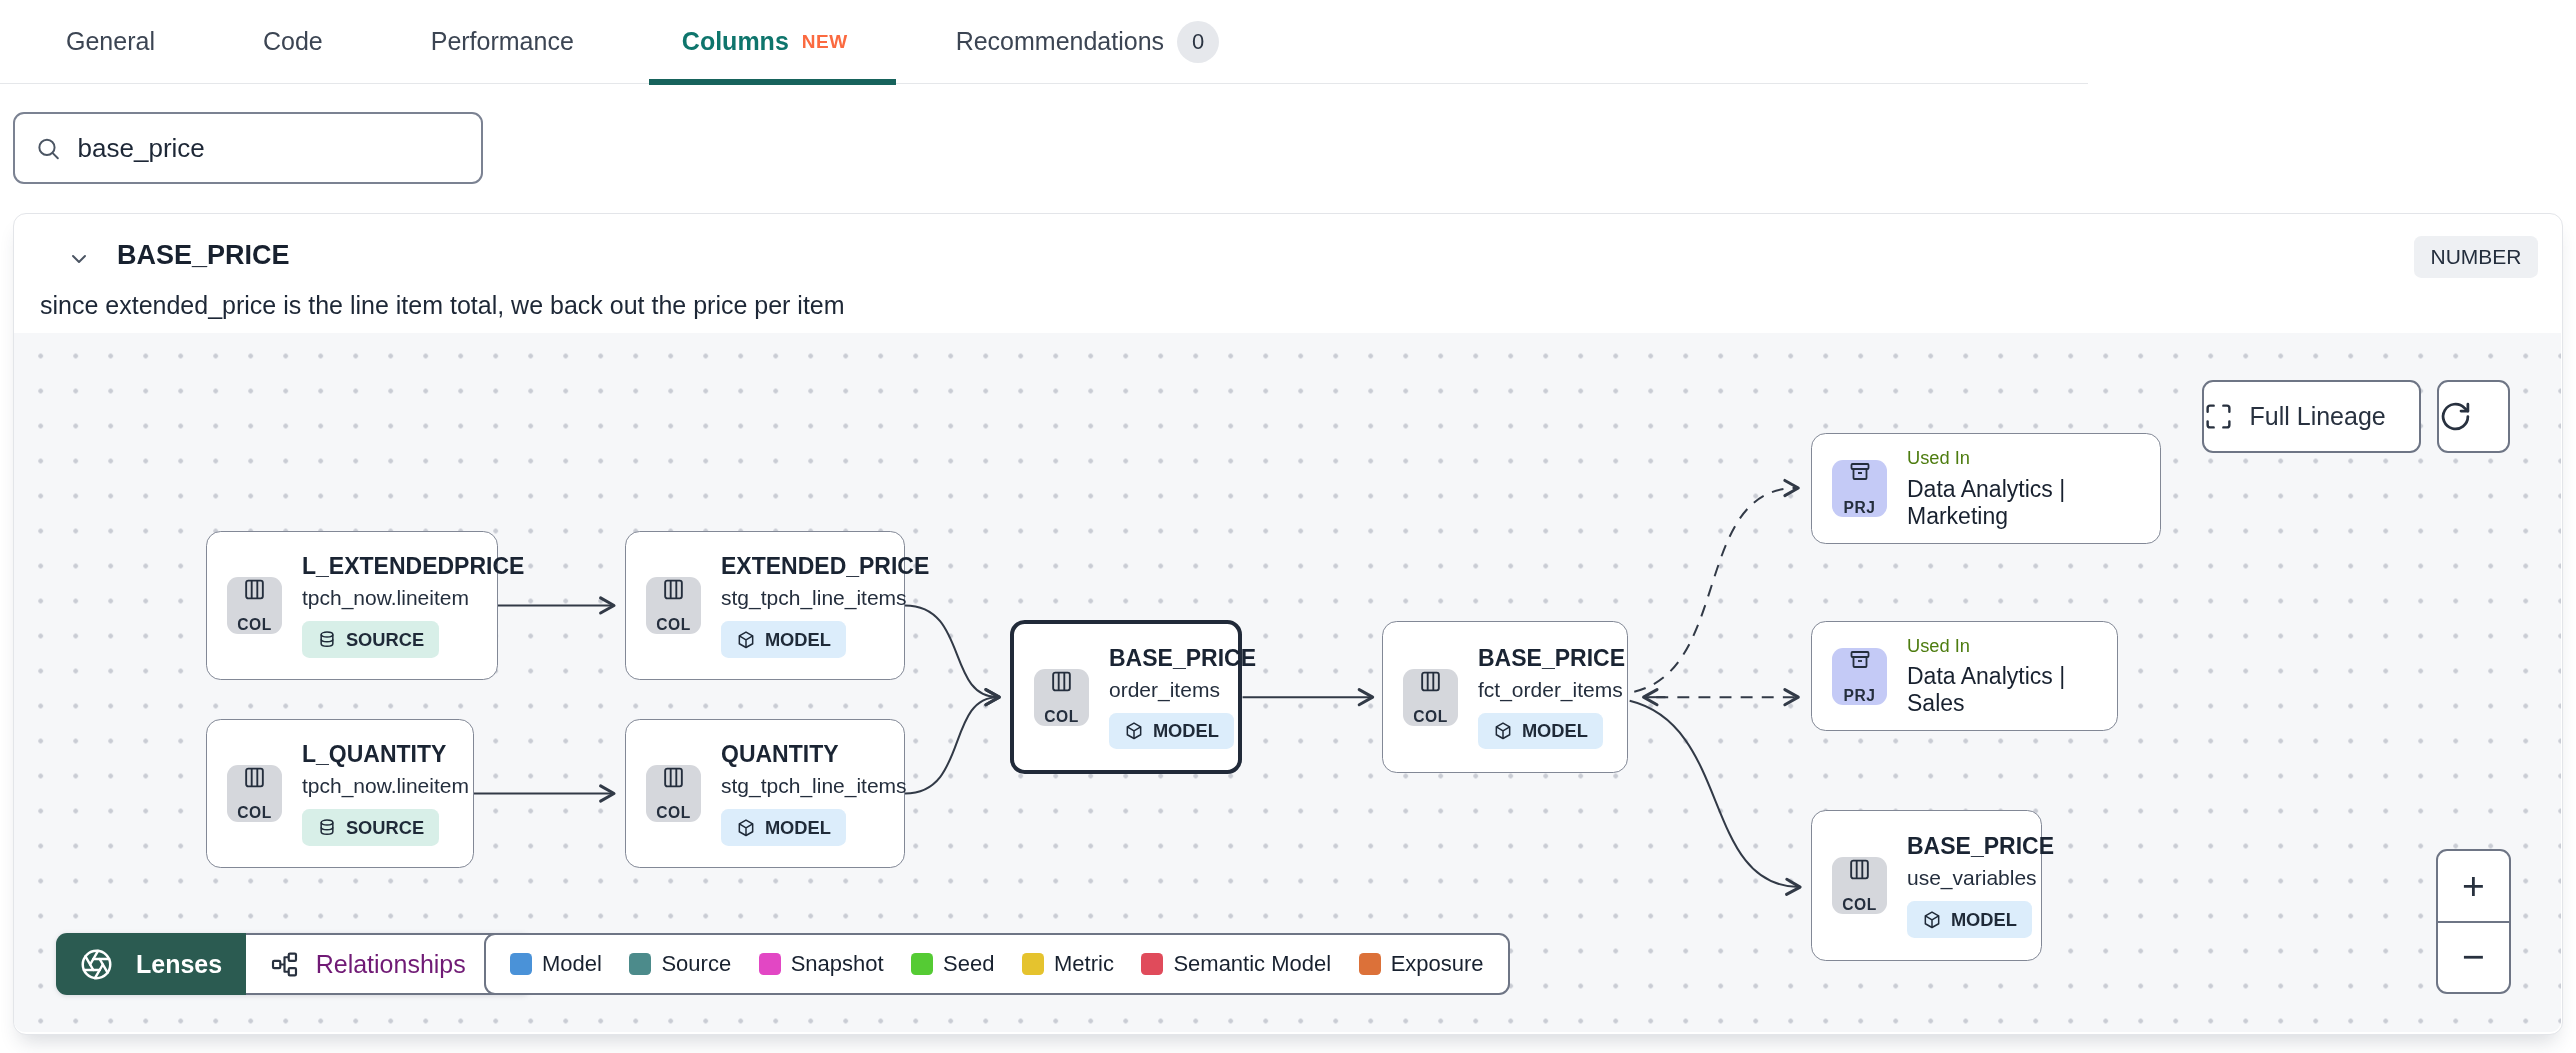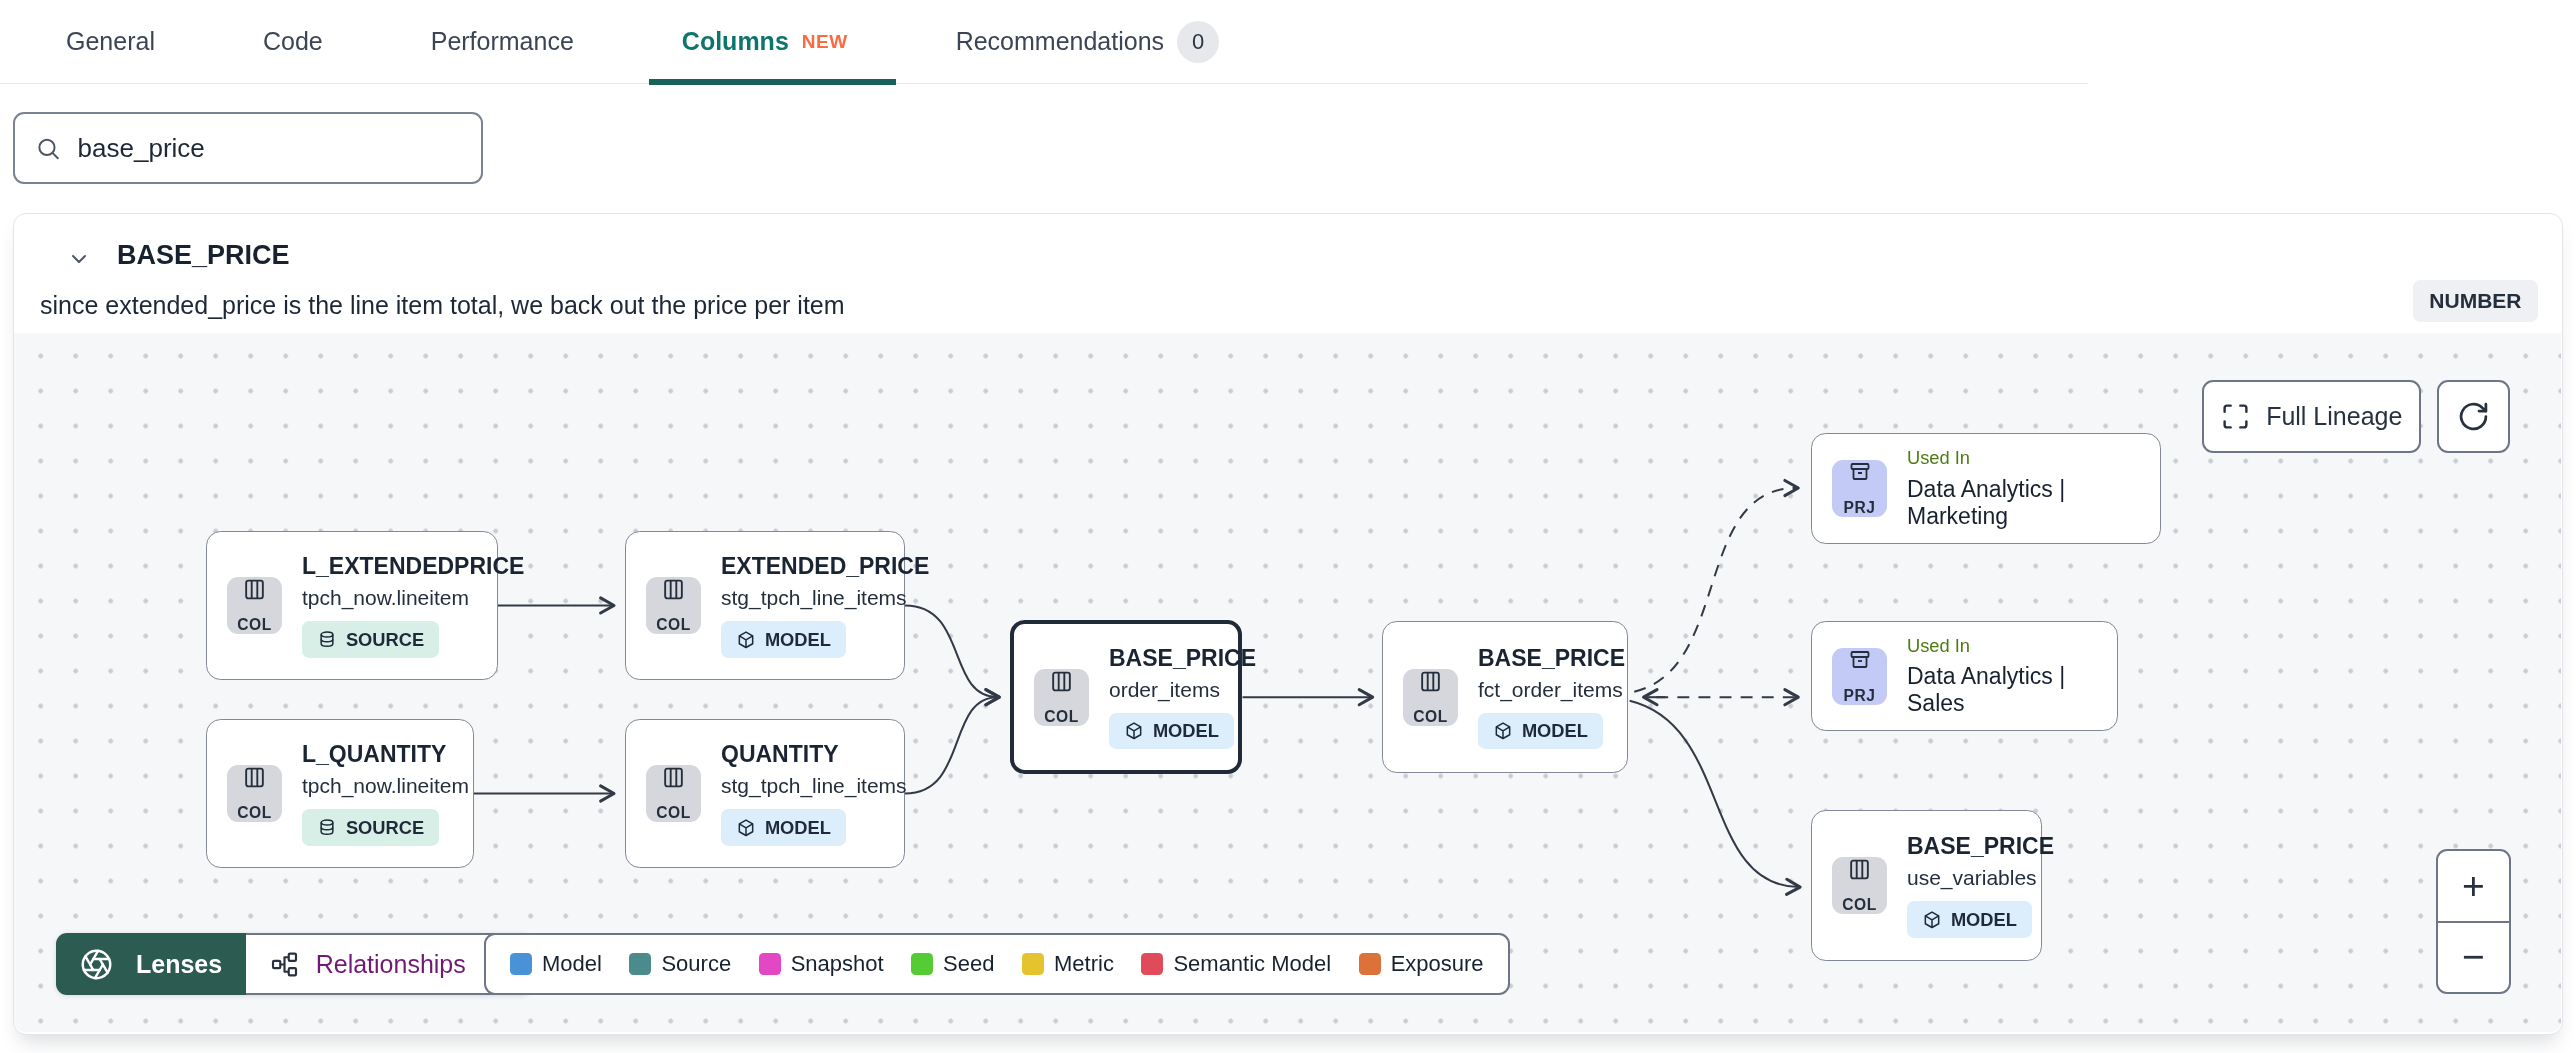--- a/index.html
+++ b/index.html
@@ -25,21 +25,21 @@
   .searchbox input { border:none; outline:none; background:transparent; width:100%;
                      font-size:26px; color:#1d2736; font-family:"Liberation Sans", sans-serif; }
 
   
   .panel { position:absolute; left:13px; top:213px; width:2550px; height:822px; background:#fff;
            border:1.8px solid #e3e5e9; border-radius:13px; box-shadow:0 13px 20px -7.3px rgba(40,50,70,.18); }
   .panel-header { position:absolute; left:0; top:0; right:0; height:119px; }
   .ph-chevron { position:absolute; left:53px; top:33px; color:#4b5563; cursor:pointer; }
   .ph-title { position:absolute; left:103px; top:26px; font-size:27px; font-weight:700; color:#18212f; }
   .ph-type { position:absolute; right:24px; top:22px; background:#eef0f3; border-radius:7.3px;
-             padding:9.2px 16.5px; font-size:21px; font-weight:700; color:#242e3d;margin-top:44px; }
+             padding:9.2px 16.5px; font-size:21px; font-weight:400; color:#242e3d; }
   .ph-desc { position:absolute; left:26px; top:77px; font-size:25px; color:#1d2736; }
 
   
   .graph { position:absolute; left:0; top:119px; width:2547px; height:699px; border-radius:0 0 11px 11px;
            overflow:hidden; background-color:#f6f7f9;
            background-image:radial-gradient(circle, #c9ccd4 2px, transparent 2.6px);
            background-size:35px 35px; background-position:9.2px 5.5px; }
   .edges { position:absolute; left:0; top:0; }
 
   
@@ -56,21 +56,21 @@
   .nsub { font-size:21px; color:#242e3d; margin-top:6.4px; }
   .nbadge { display:inline-flex; align-items:center; gap:9.2px; margin-top:11px; padding:7.3px 14.7px;
             border-radius:7.3px; font-size:18.3px; font-weight:600; color:#1f2a38; }
   .nbadge.source { background:#d8efe8; }
   .nbadge.model { background:#dcedfb; }
   .nlabel { font-size:18.3px; color:#4d7c0f; }
   .ntitle2 { font-size:23px; font-weight:400; color:#18212f; margin-top:6.4px; }
 
   
   .cbtn { position:absolute; background:#fff; border:2.3px solid #6e7585; border-radius:11px;
-          display:flex; align-items:center; justify-content:center; gap:16.5px; color:#28313f; cursor:pointer; }
+          display:flex; align-items:center; gap:16.5px; color:#28313f; cursor:pointer; }
   .full-lineage { left:2188px; top:47px; width:219px; height:73px; font-size:25px; font-weight:500; }
   .refresh { left:2423px; top:47px; width:73px; height:73px; }
   .zoomctl { position:absolute; left:2422px; top:516px; width:75px; height:145px; background:#fff;
              border:2.3px solid #6e7585; border-radius:11px; display:flex; flex-direction:column; overflow:hidden; }
   .zbtn { flex:1; display:flex; align-items:center; justify-content:center; font-size:39px; color:#28313f; cursor:pointer; }
   .zbtn.zin { border-bottom:2.3px solid #6e7585; }
 
   
   .lens-group { position:absolute; left:42px; top:600px; height:62px; display:flex; filter:drop-shadow(0 1.8px 2.8px rgba(40,50,70,.15)); }
   .lenses { background:#2b5b51; color:#fff; border-radius:11px 0 0 11px; display:flex; align-items:center;

